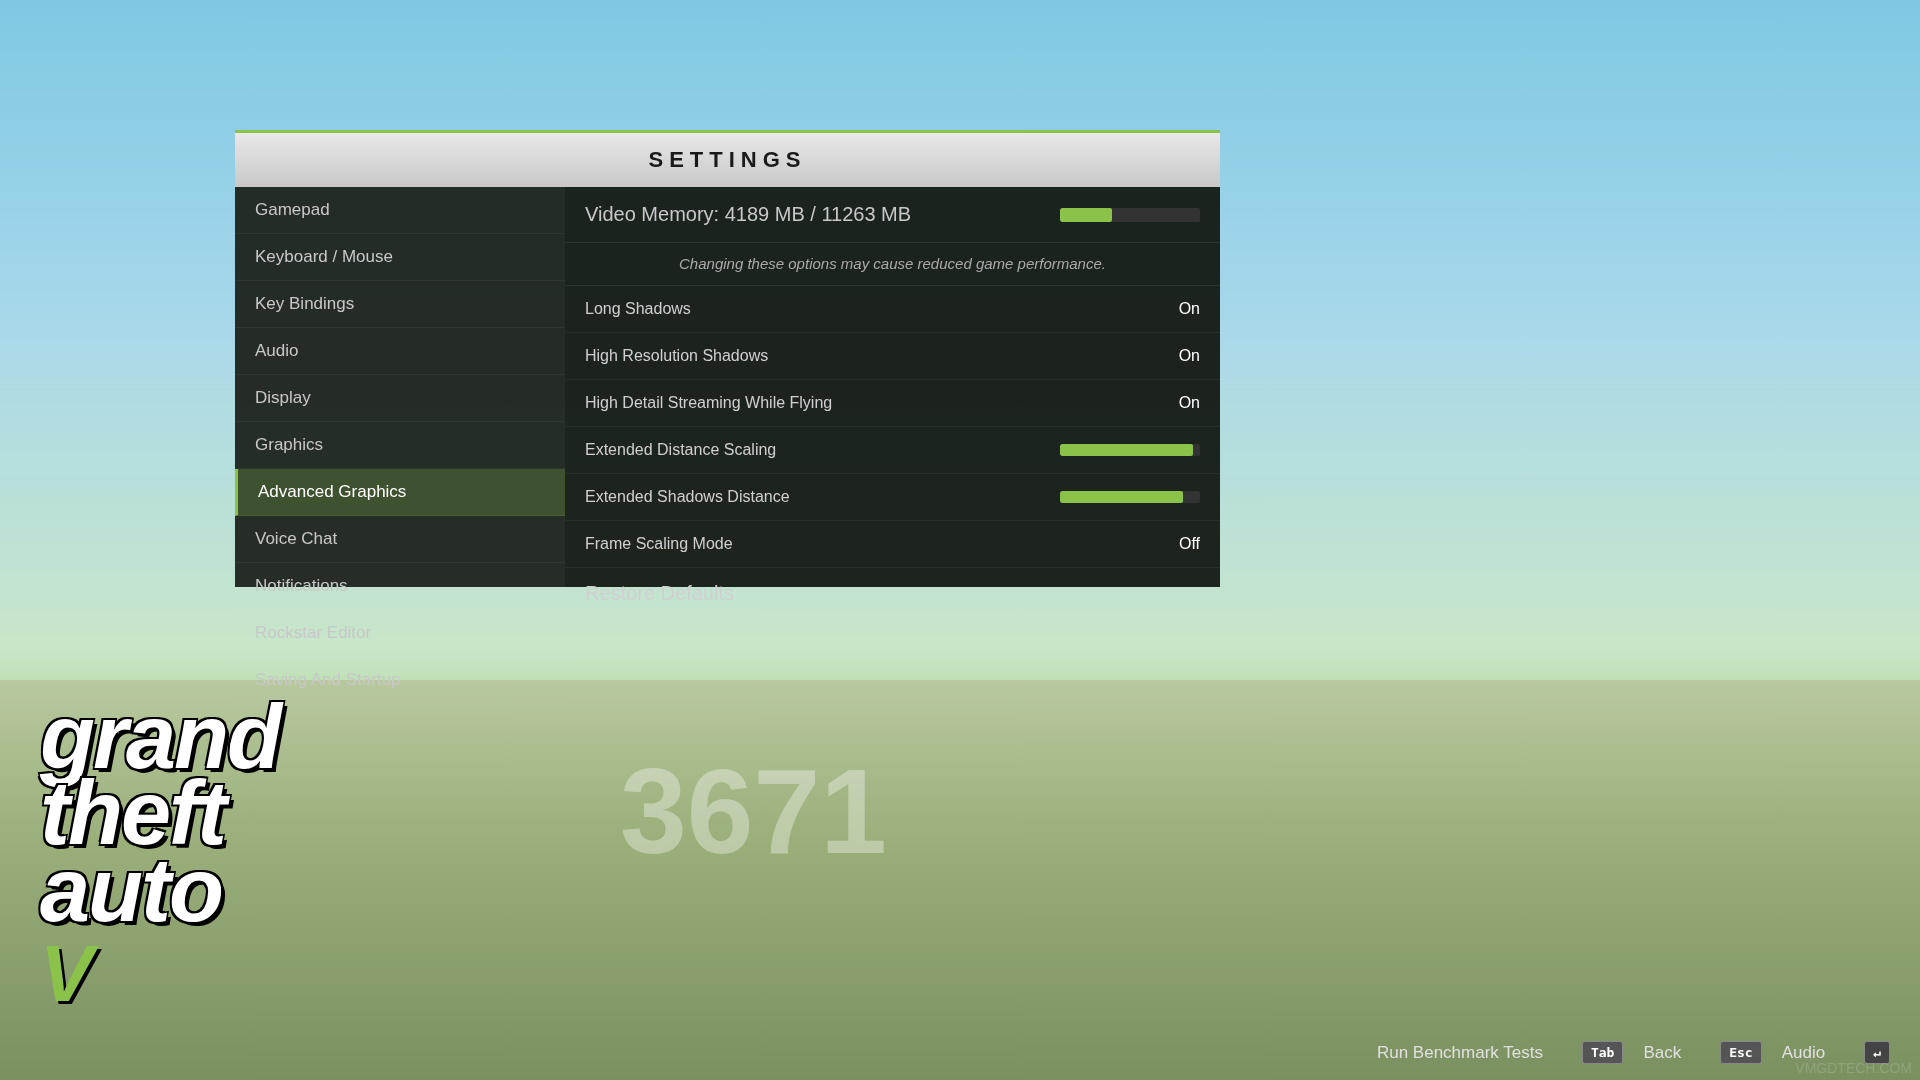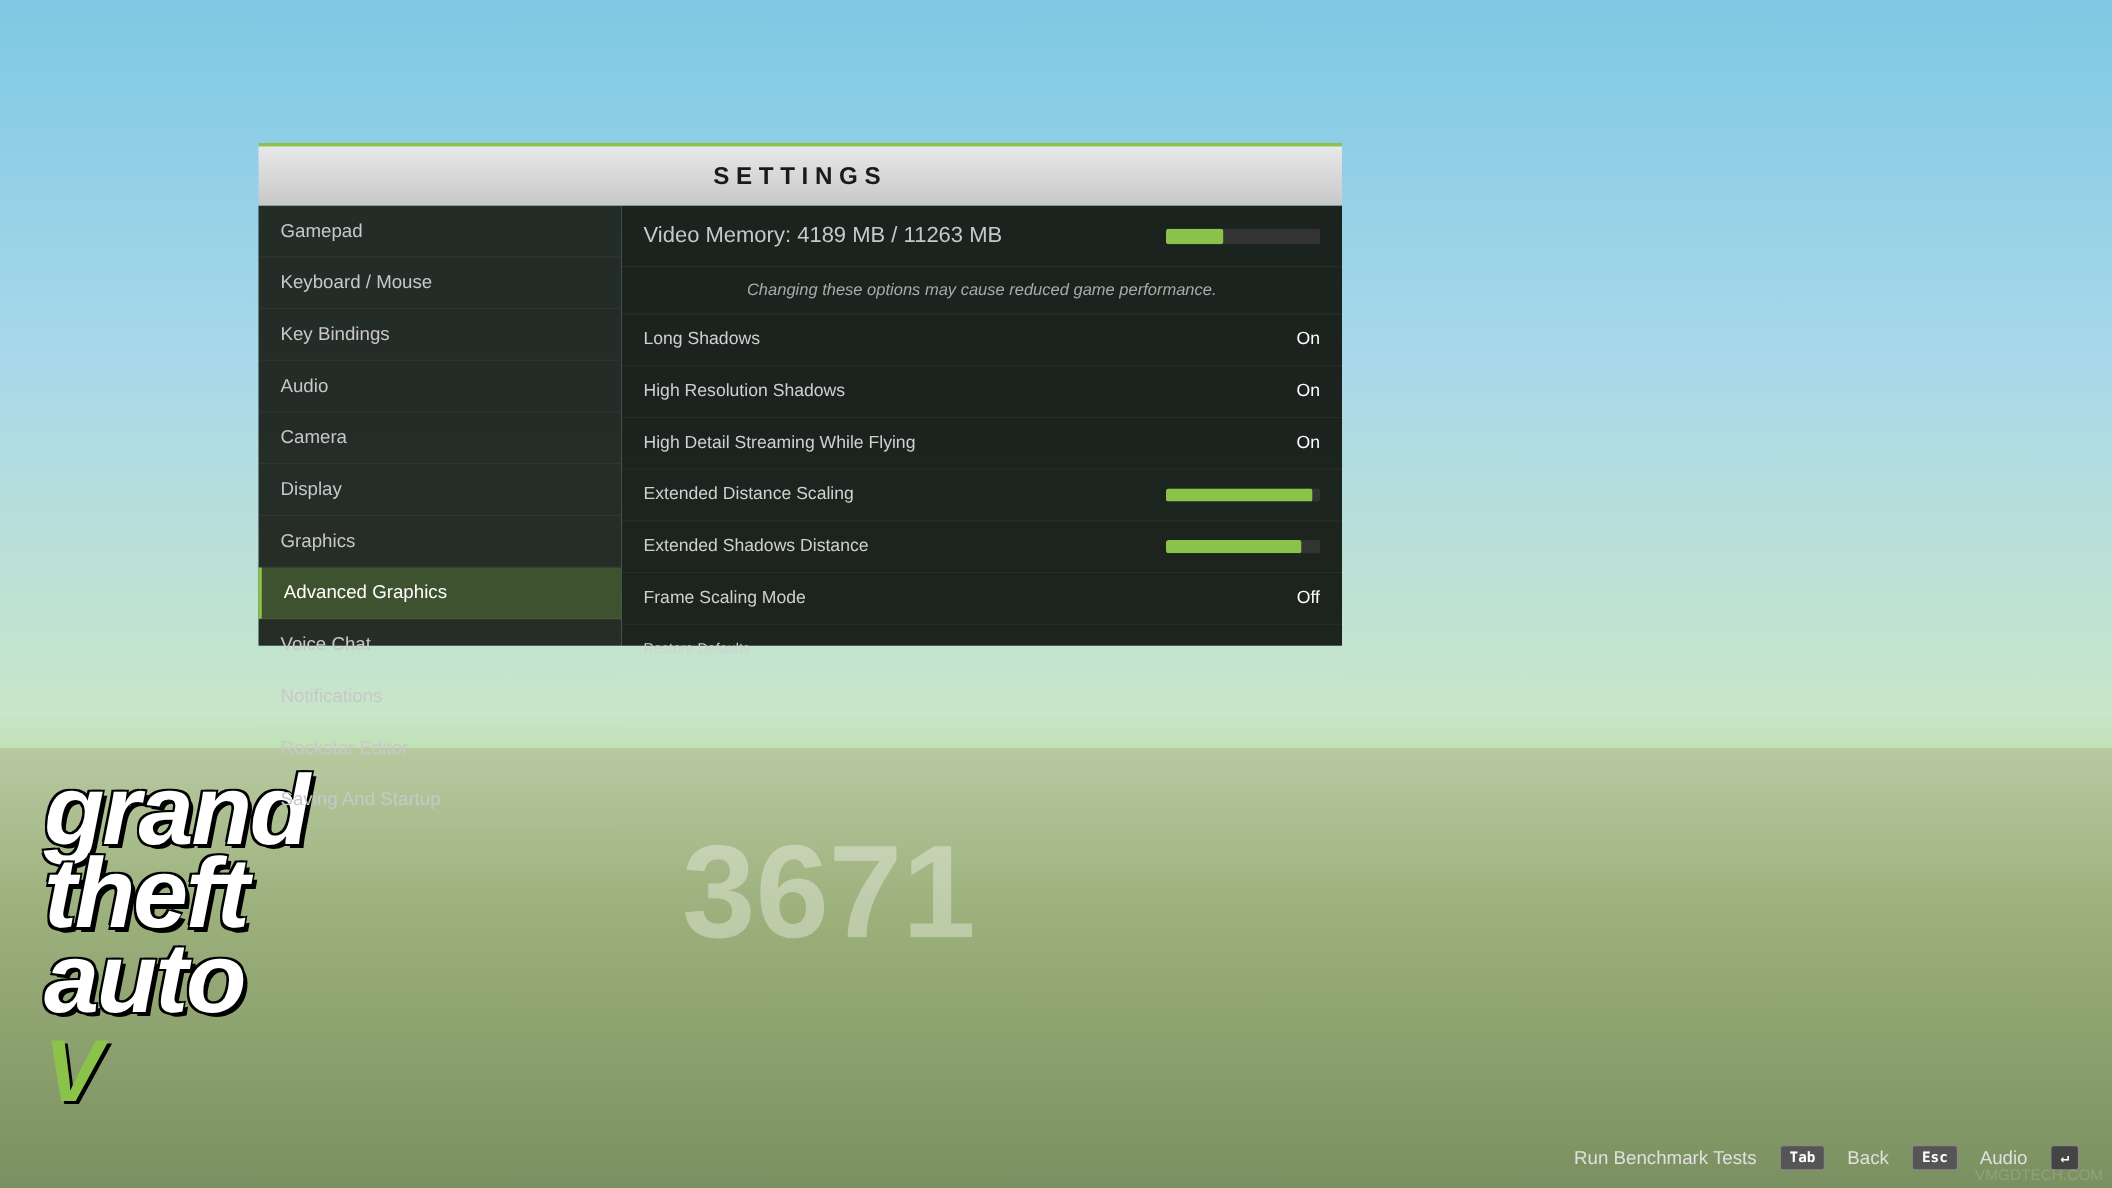--- a/index.html
+++ b/index.html
@@ -198,21 +198,21 @@
       border-radius: 2px;
     }
 
     .restore-row {
       padding: 14px 20px;
       cursor: pointer;
     }
 
     .restore-label {
       color: #d0d0d0;
-      font-size: 13px;
+      font-size: 20px;
     }
 
     
     .bottom-bar {
       position: absolute;
       bottom: 0;
       right: 0;
       left: 0;
       height: 55px;
       display: flex;
@@ -237,20 +237,21 @@
 
     .key-badge {
       background: #555;
       color: #fff;
       font-size: 13px;
       padding: 3px 8px;
       border-radius: 3px;
       border: 1px solid #888;
       font-family: monospace;
       font-weight: bold;
+      margin-left: 18px;
     }
 
     .key-badge.enter-badge {
       background: #444;
     }
 
     
     .watermark {
       position: absolute;
       bottom: 0;
@@ -296,21 +297,20 @@
     <span class="settings-title">SETTINGS</span>
   </div>
 
   <div class="settings-body">
 
     <div class="sidebar">
       <div class="sidebar-item">Gamepad</div>
       <div class="sidebar-item">Keyboard / Mouse</div>
       <div class="sidebar-item">Key Bindings</div>
       <div class="sidebar-item">Audio</div>
-      <div class="sidebar-item">Camera</div>
       <div class="sidebar-item">Display</div>
       <div class="sidebar-item">Graphics</div>
       <div class="sidebar-item active">Advanced Graphics</div>
       <div class="sidebar-item">Voice Chat</div>
       <div class="sidebar-item">Notifications</div>
       <div class="sidebar-item">Rockstar Editor</div>
       <div class="sidebar-item">Saving And Startup</div>
     </div>
 
     <div class="content-panel">

